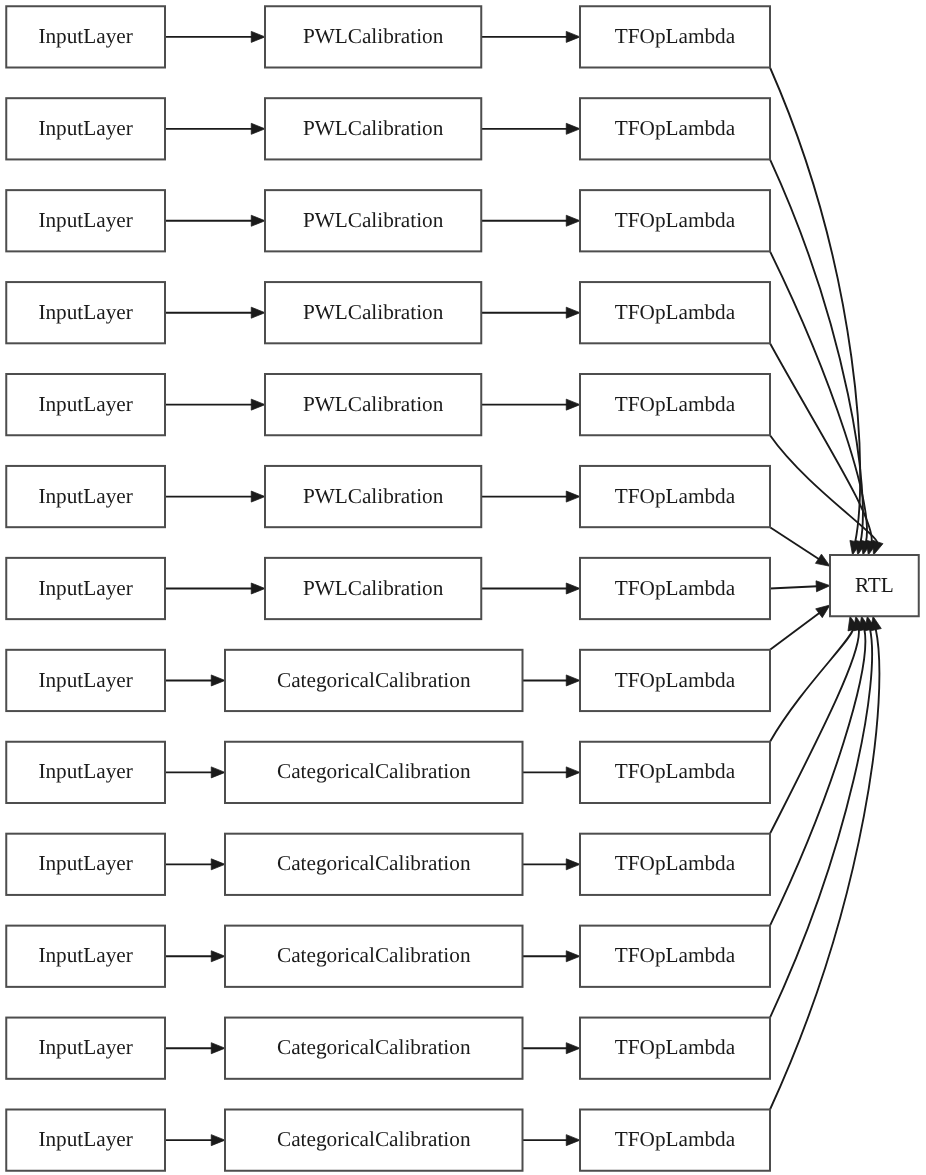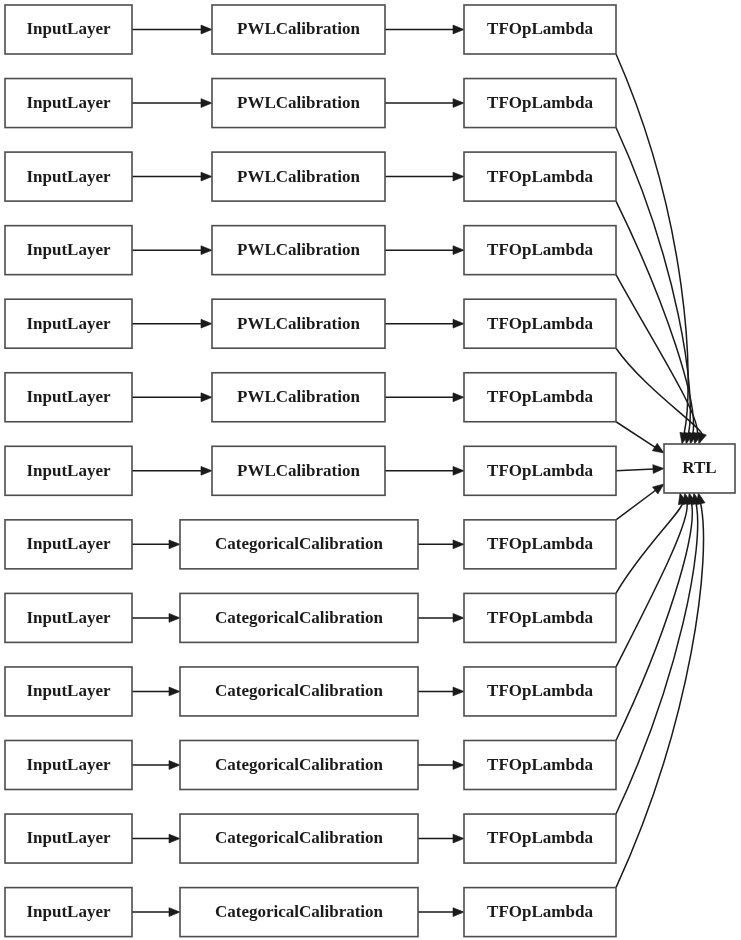--- a/index.html
+++ b/index.html
@@ -11,21 +11,20 @@
     width: 741px;
     height: 940px;
     font-family: "Liberation Serif", serif;
     overflow: hidden;
   }
   #diagram-root {
     position: relative;
     width: 741px;
     height: 940px;
     background: #ffffff;
-    font-weight: bold;
   }
   svg#graph {
     display: block;
     width: 741px;
     height: 940px;
   }
   .node-box {
     fill: #ffffff;
     stroke: #4d4d4d;
     stroke-width: 1.6px;

